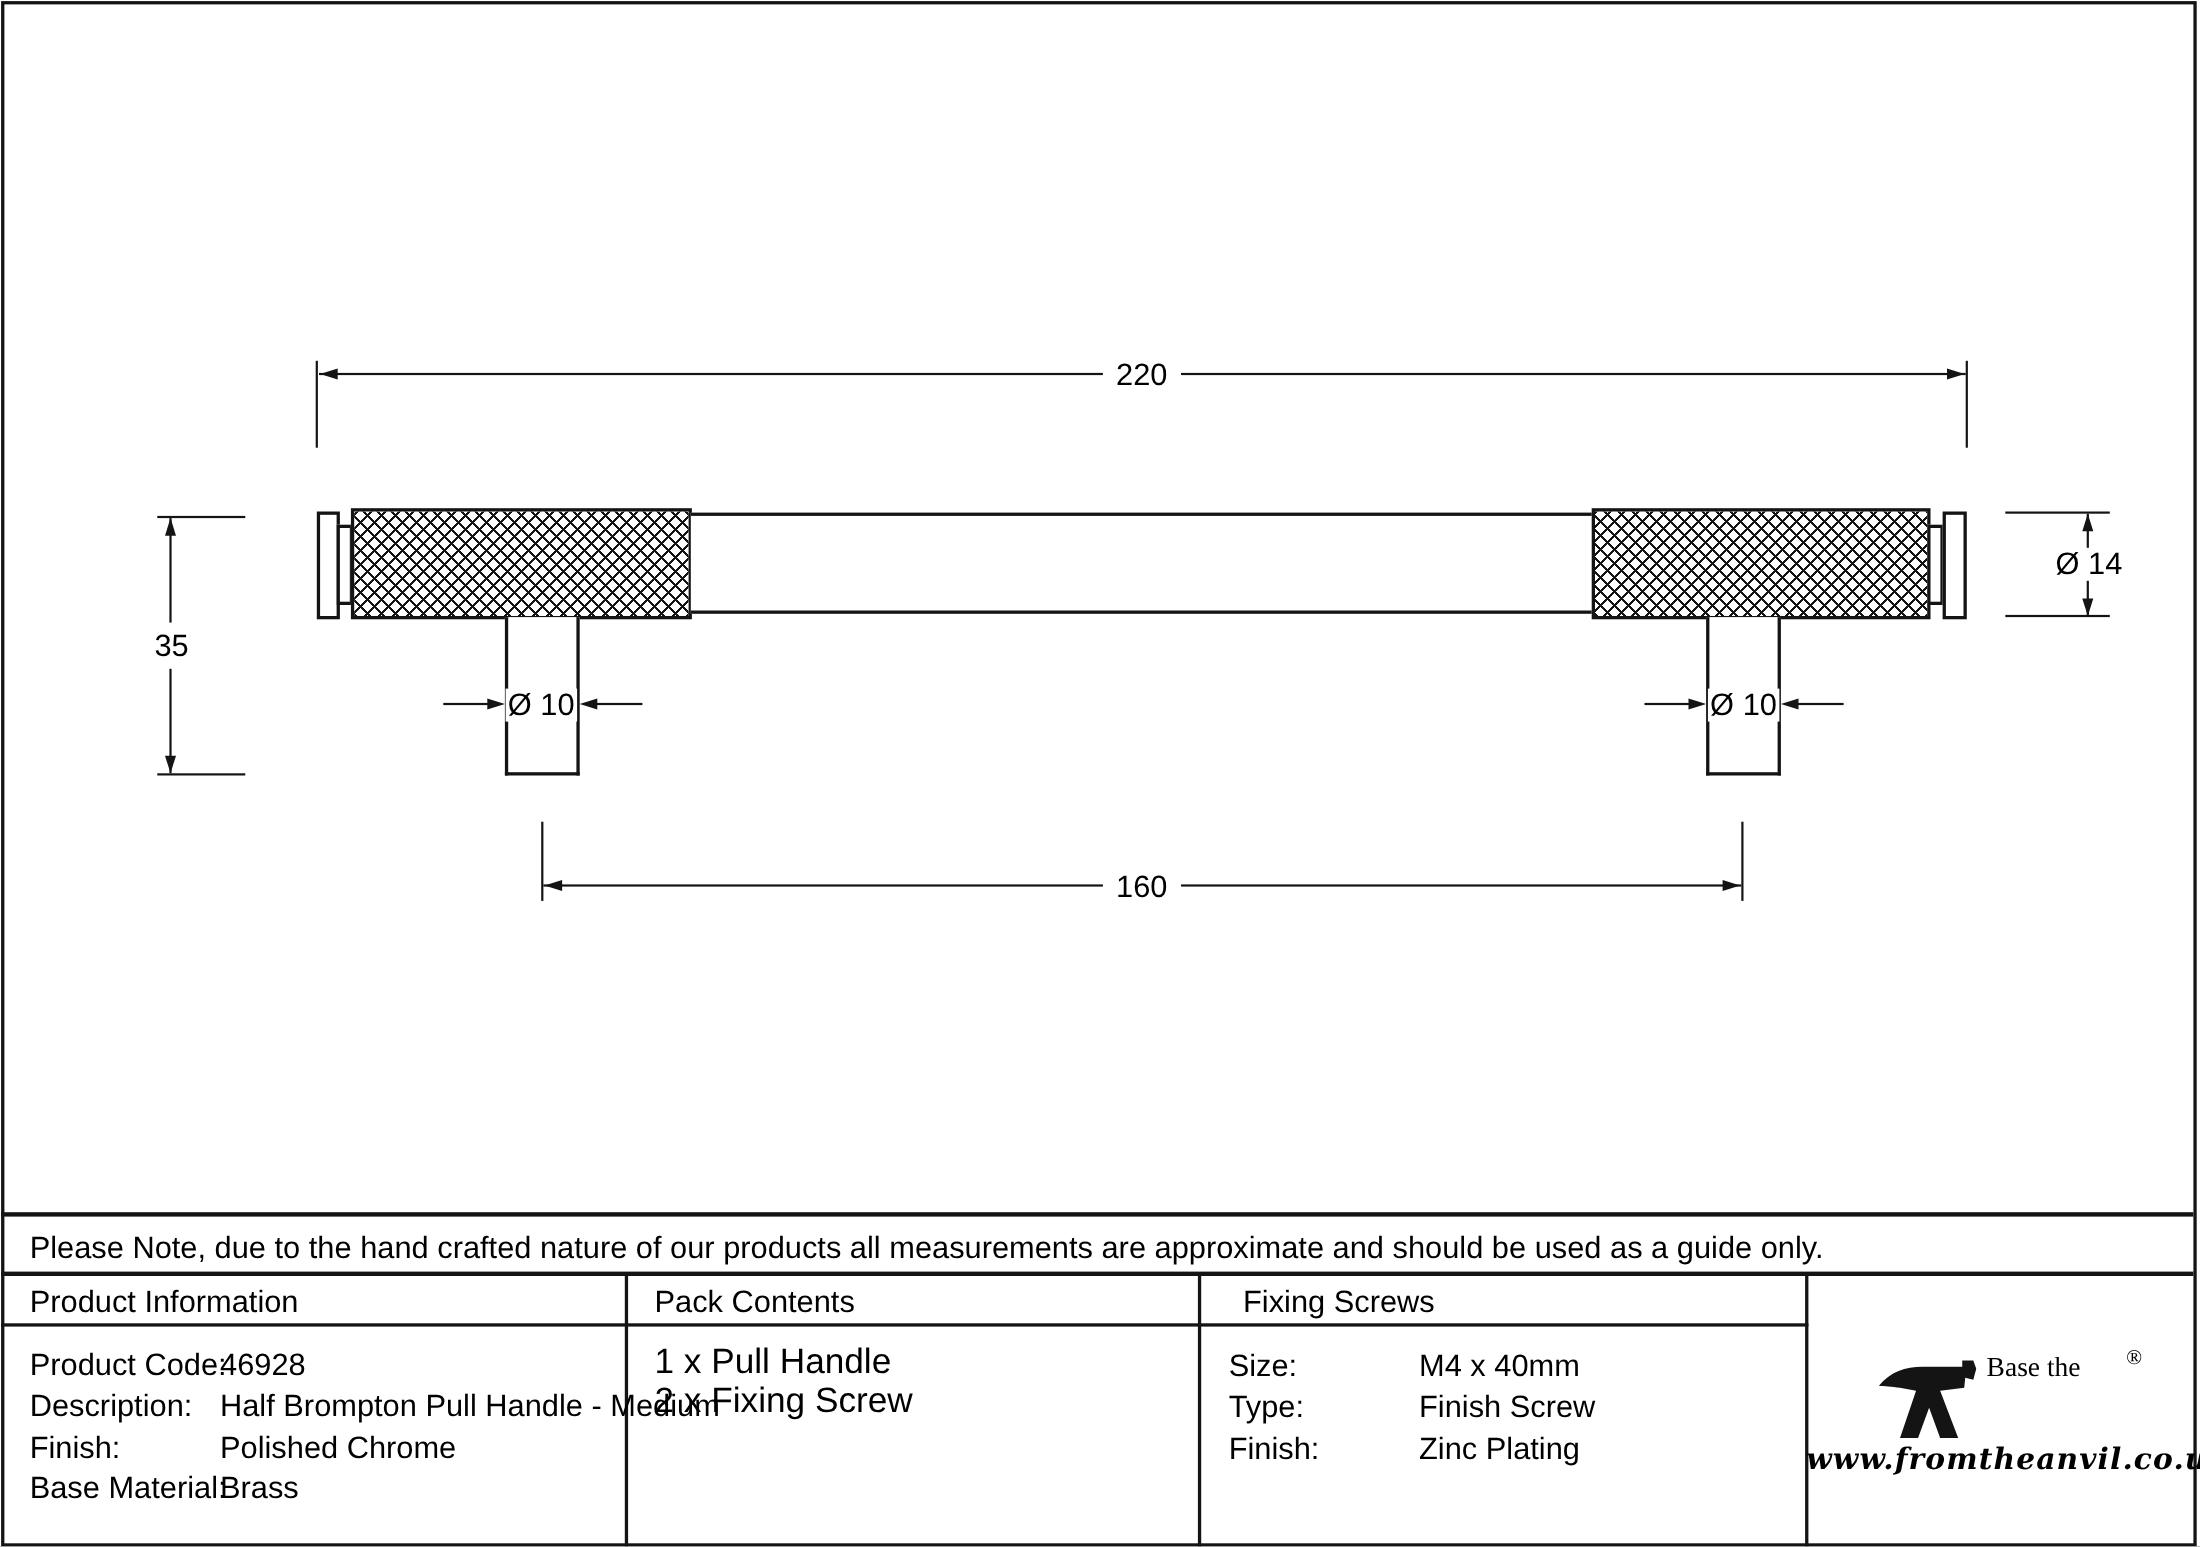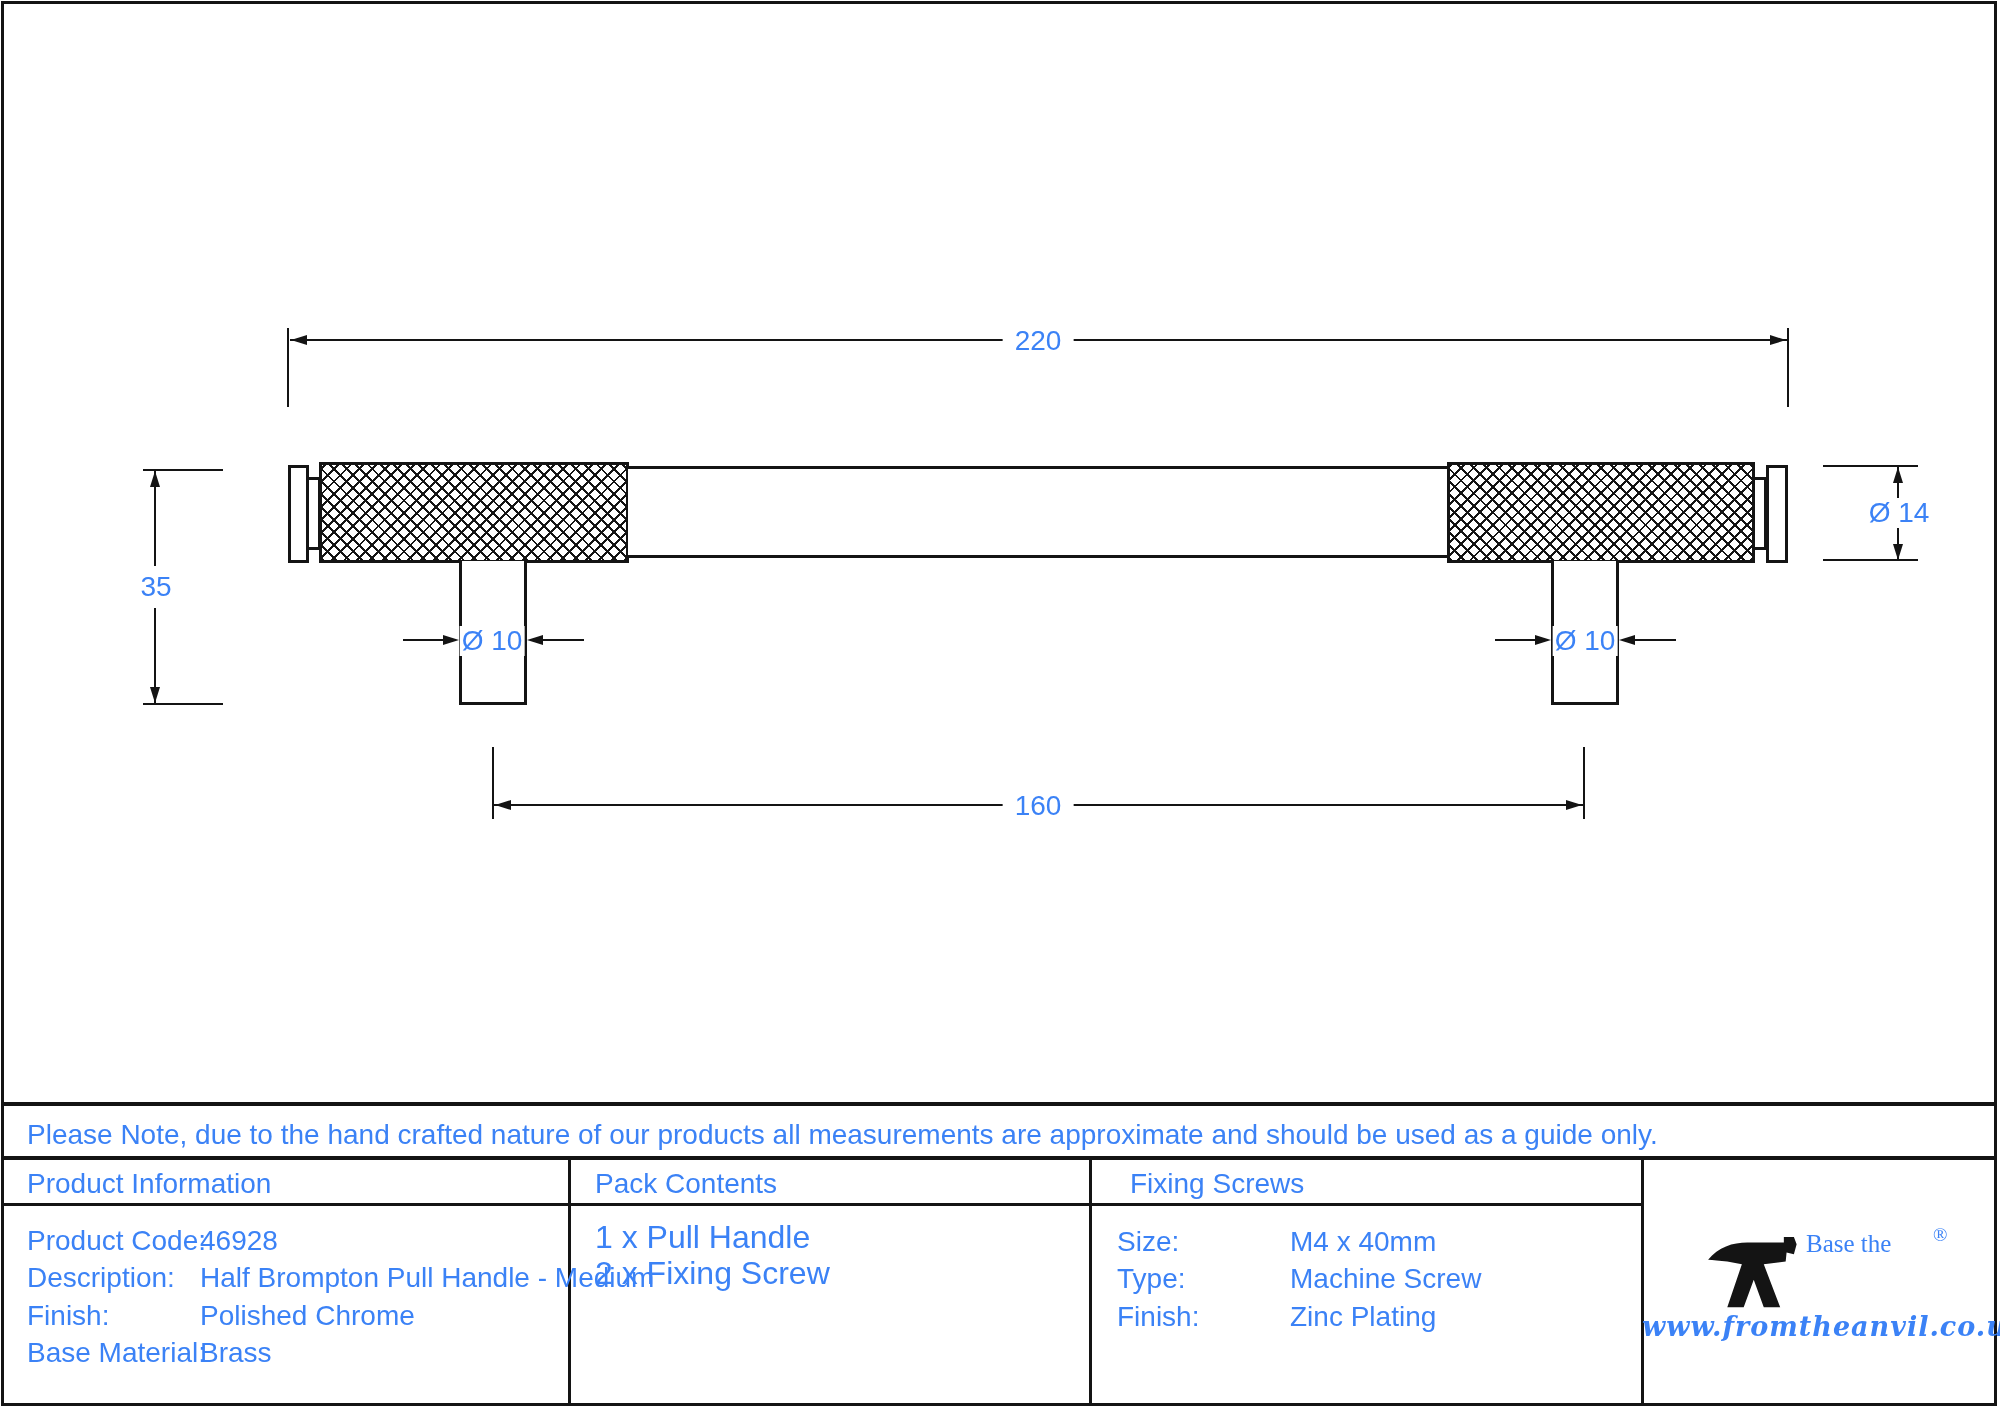--- a/index.html
+++ b/index.html
@@ -1,18 +1,18 @@
 <!DOCTYPE html>
 <html><head>
 <meta charset="utf-8">
 <style>
   html,body{margin:0;padding:0;background:#888;}
   .sheet{
     position:relative; width:2000px; height:1406px; background:#fff;
-    font-family:"Liberation Sans", sans-serif; color:#3b82f6; overflow:hidden;
+    font-family:"Liberation Sans", sans-serif; color:#000000; overflow:hidden;
   }
   .outer-border{position:absolute; left:1px; top:1px; width:1990px; height:1399px;
     border:3px solid #141414;}
   .hline{position:absolute; background:#141414; height:2px;}
   .vline{position:absolute; background:#141414; width:2px;}
   .rule{position:absolute; background:#141414;}
   .arrow{position:absolute; width:0; height:0;}
   .arrow.a-left{border-top:5px solid transparent;border-bottom:5px solid transparent;border-right:16px solid #141414;}
   .arrow.a-right{border-top:5px solid transparent;border-bottom:5px solid transparent;border-left:16px solid #141414;}
   .arrow.a-up{border-left:5px solid transparent;border-right:5px solid transparent;border-bottom:16px solid #141414;}
@@ -126,21 +126,21 @@
 
   <div class="list-col" style="left:595px; top:1219px;">
     <div>1 x Pull Handle</div>
     <div>2 x Fixing Screw</div>
   </div>
 
   <div class="kv-grid" style="left:1117px; top:1223px; width:520px;">
     <div>Size:</div>
     <div>M4 x 40mm</div>
     <div>Type:</div>
-    <div>Machine Screw</div>
+    <div>Finish Screw</div>
     <div>Finish:</div>
     <div>Zinc Plating</div>
   </div>
 
   <div class="logo">
     <svg class="anvil-svg" viewBox="0 0 100 80" xmlns="http://www.w3.org/2000/svg">
       <path fill="#141414" d="M3,26 C14,12 30,7 46,7 L86,7 L86,1 L97,1 L100,9 L97,20 L89,18 L88,28
                L64,31 L82,78 L64,78 L53,48 L42,78 L24,78 L40,31 L24,28 C16,27 8,26.5 3,26 Z"></path>
     </svg>
     <span class="logo-tagline">Base the</span>

